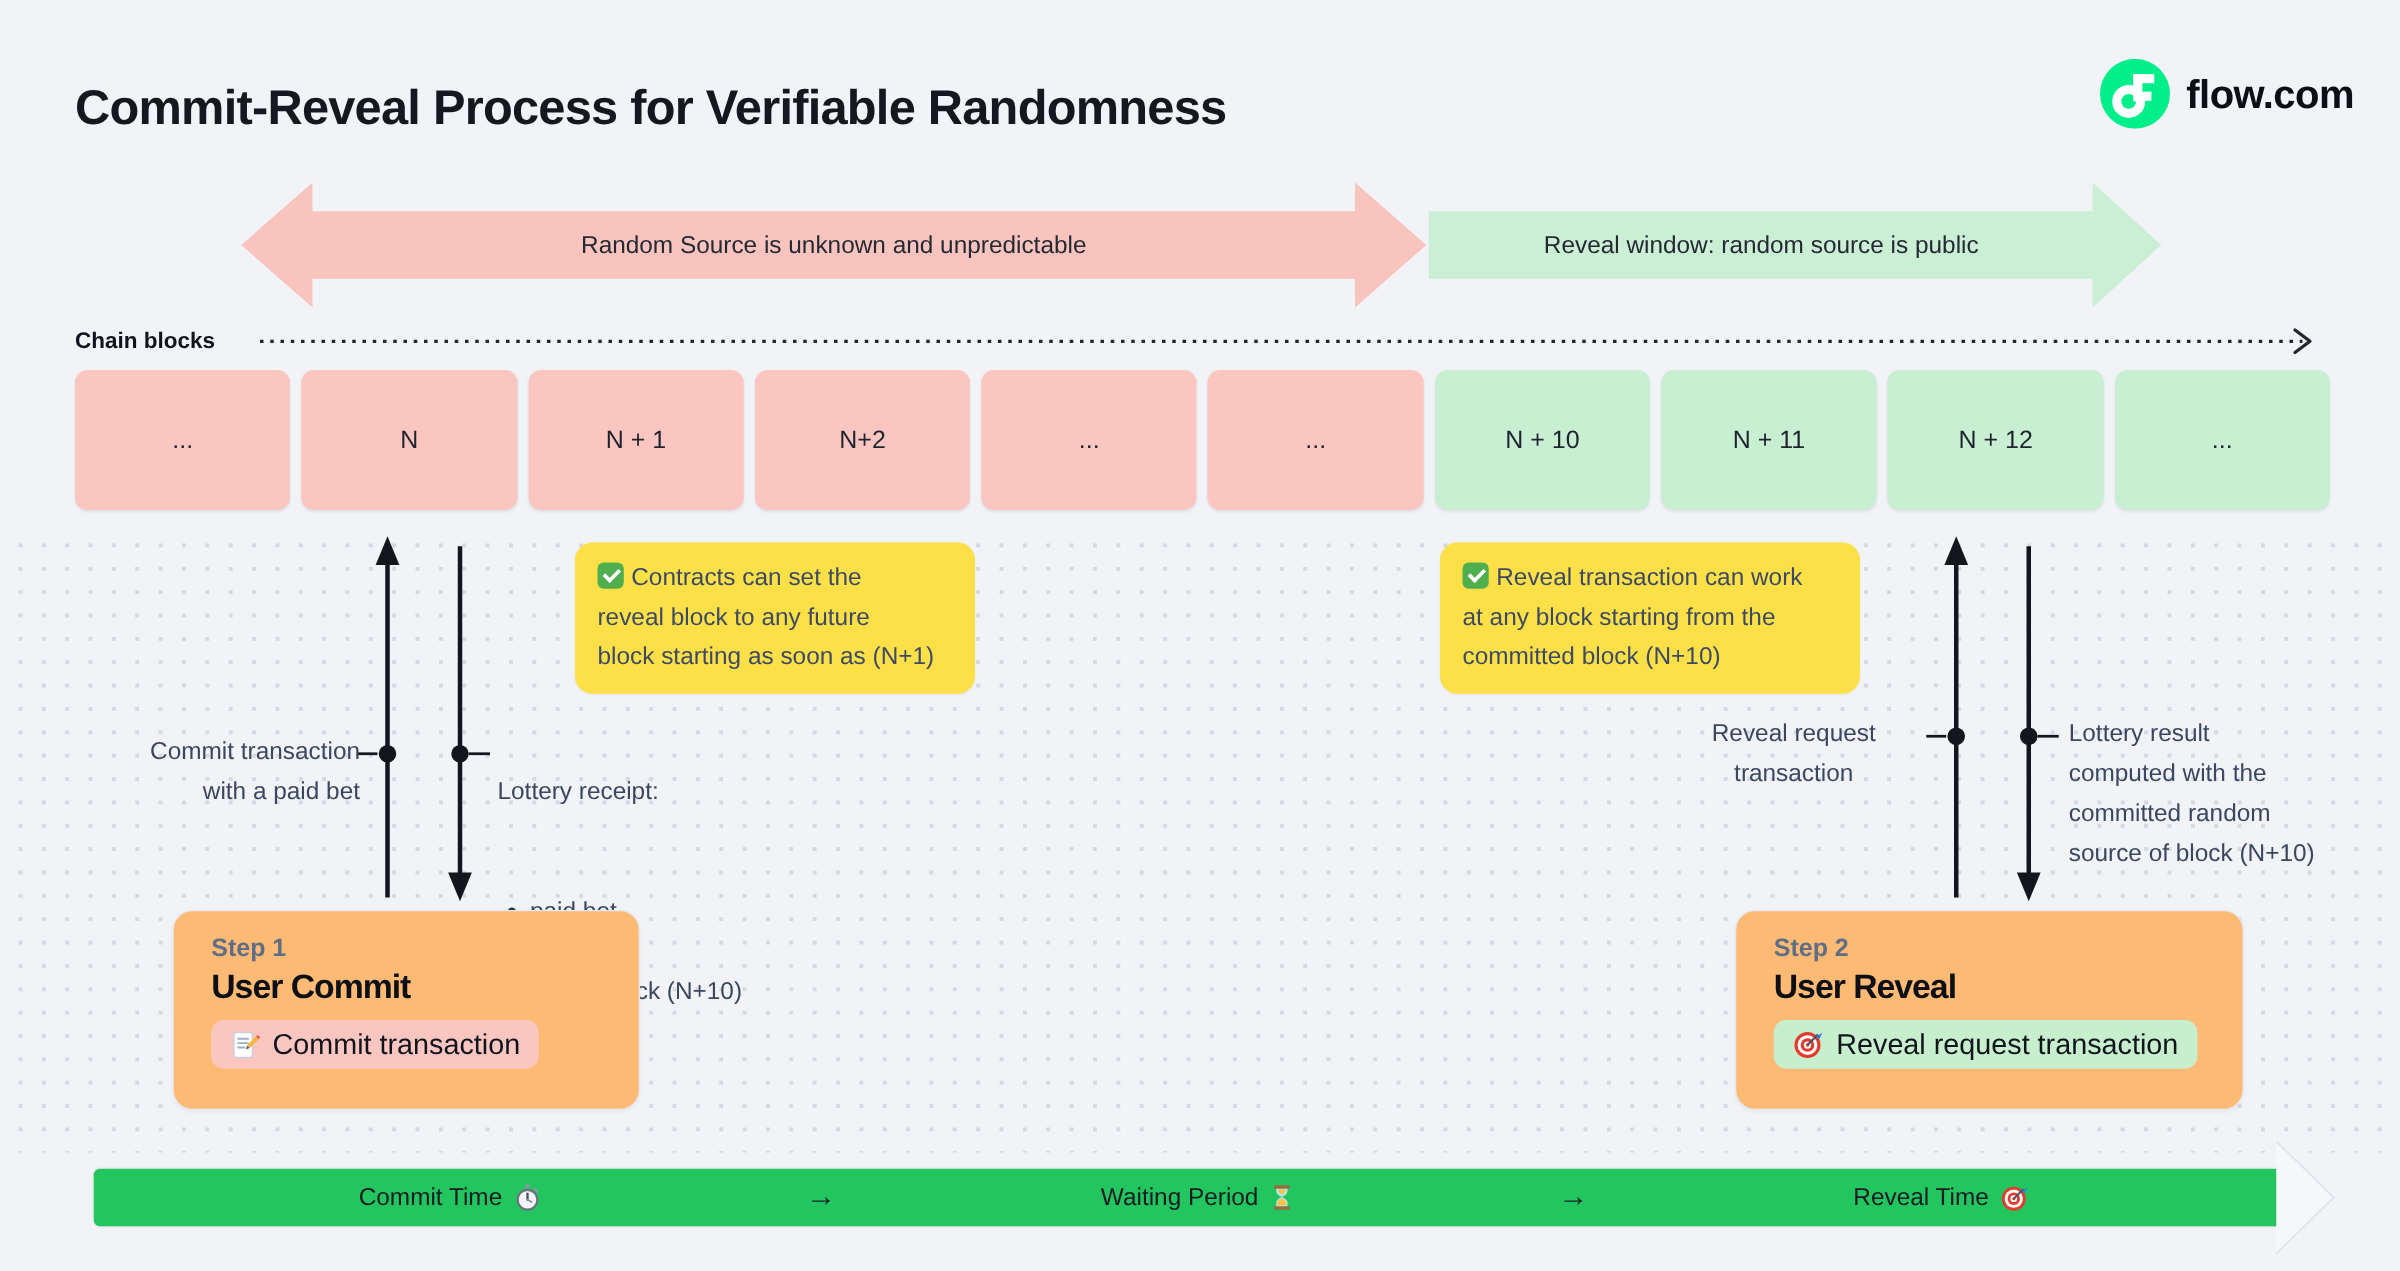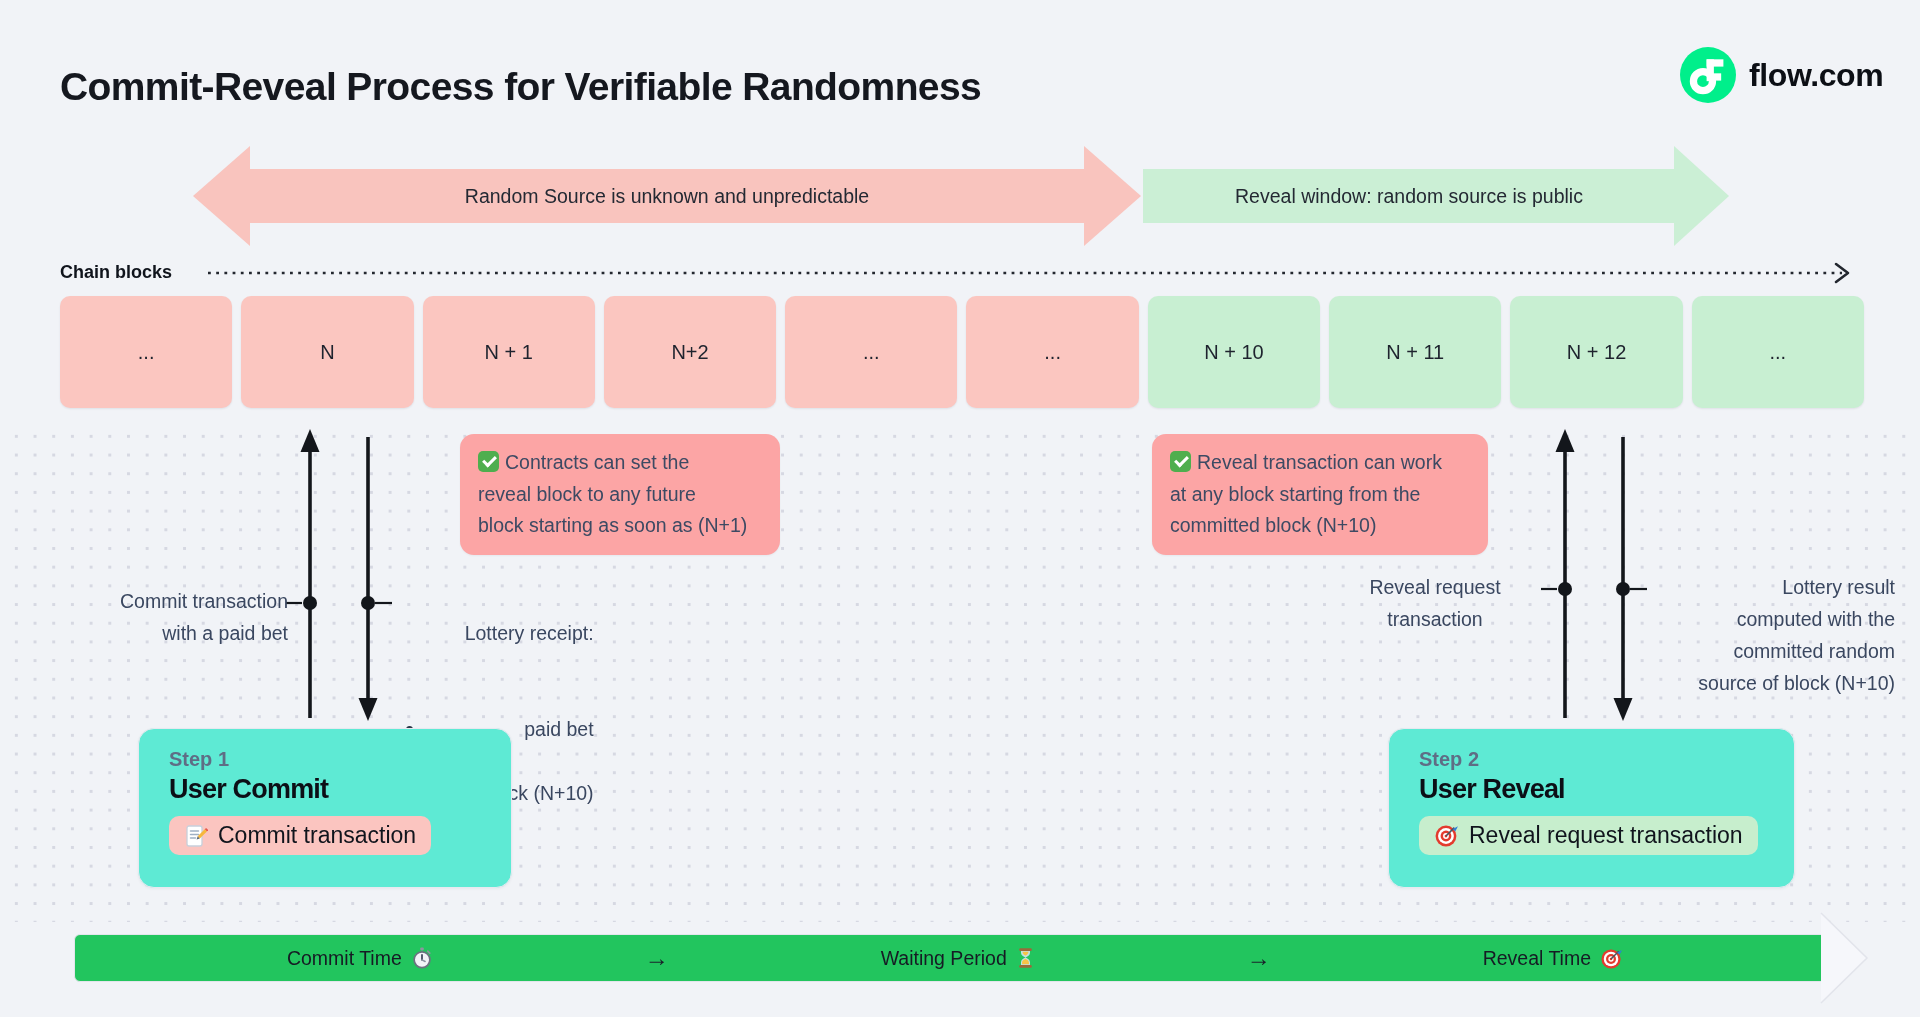--- a/index.html
+++ b/index.html
@@ -50,48 +50,48 @@
     font-size:20px;font-weight:500;color:#1E232E;box-shadow:0 1px 2px rgba(25,30,50,.08);
   }
   .block.red{background:#FBC6C0;}
   .block.green{background:#C8EFD2;}
 
   
   .overlay{position:absolute;left:0;top:0;pointer-events:none;}
 
   
   .note{
-    position:absolute;top:434px;background:#fca5a5;border-radius:14px;
+    position:absolute;top:434px;background:#fde047;border-radius:14px;
     padding:13px 18px;font-size:19.5px;line-height:31.5px;color:#3D4A63;
     white-space:pre-line;box-shadow:0 1px 2px rgba(25,30,50,.05);
   }
   .note-left{left:460px;width:320px;}
   .note-right{left:1152px;width:336px;}
   .check-icon{
     display:inline-block;width:21px;height:21px;background:#4FAE4E;border-radius:5px;
     position:relative;vertical-align:-3px;margin-right:6px;
   }
   .check-icon::after{
     content:"";position:absolute;left:4.5px;top:5px;width:10px;height:5px;
     border-left:3px solid #fff;border-bottom:3px solid #fff;transform:rotate(-45deg);
   }
 
   
-  .ann{position:absolute;font-size:19.5px;line-height:32px;color:#3A4760;white-space:pre-line;text-align:right;}
+  .ann{position:absolute;font-size:19.5px;line-height:32px;color:#3A4760;white-space:pre-line;}
   .ann-commit{left:40px;width:248px;top:585px;text-align:right;}
   .ann-receipt{left:398px;top:585px;}
   .ann-receipt .bullets{margin:0;padding:0;list-style:none;}
   .ann-receipt .bullets li{position:relative;padding-left:26px;}
   .ann-receipt .bullets li::before{content:"";position:absolute;left:8px;top:13px;width:7px;height:7px;border-radius:50%;background:#2D3848;}
   .ann-reveal-request{left:1330px;width:210px;top:571px;text-align:center;}
   .ann-lottery-result{left:1655px;width:240px;top:571px;}
 
   
   .card{
-    position:absolute;top:728px;height:160px;background:#5eead4;border:1px solid #E7E9F0;
+    position:absolute;top:728px;height:160px;background:#fdba74;border:1px solid #E7E9F0;
     border-radius:16px;box-shadow:0 1px 3px rgba(25,30,50,.05);padding:19px 30px;
   }
   .card-1{left:138px;width:374px;}
   .card-2{left:1388px;width:407px;}
   .kicker{font-size:20px;font-weight:700;color:#5F6D85;}
   .card-title{font-size:27px;font-weight:700;letter-spacing:-0.8px;color:#0C0F16;margin-top:3px;}
   .pill{
     display:inline-flex;align-items:center;gap:10px;margin-top:11px;
     padding:6px 15px;border-radius:10px;font-size:23px;color:#10141C;
   }

